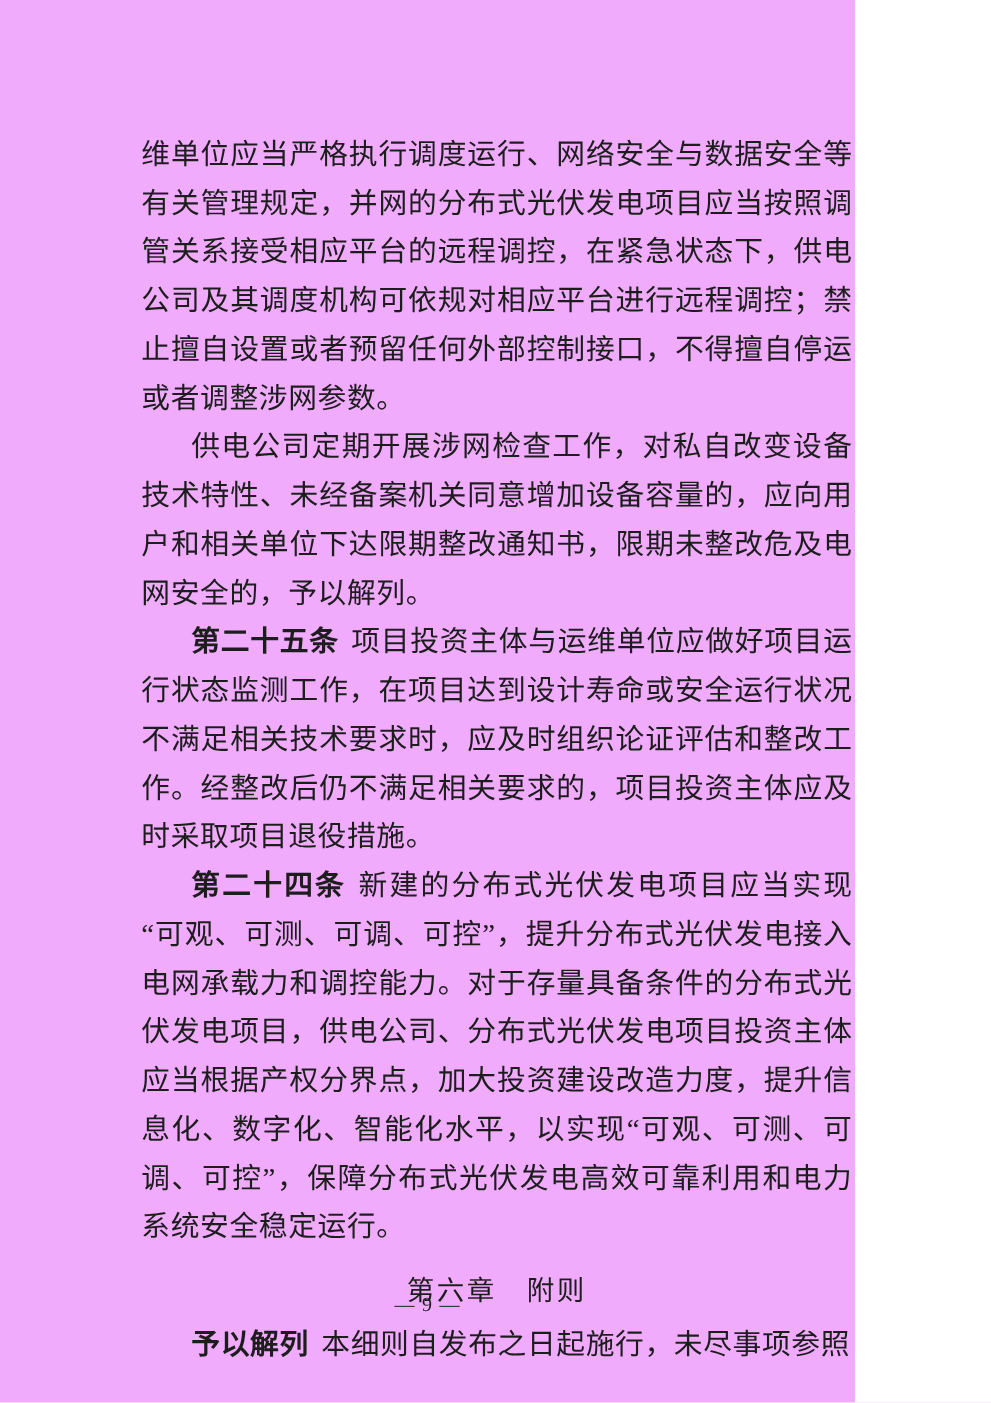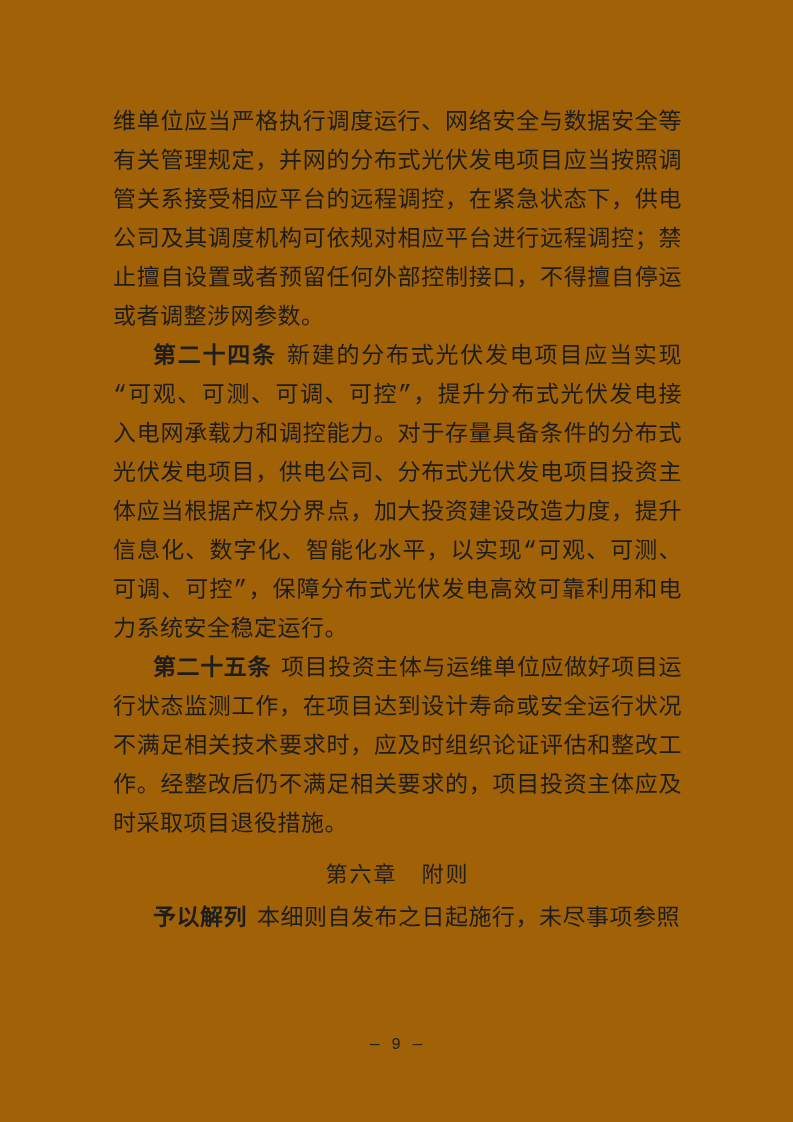--- a/index.html
+++ b/index.html
@@ -2,25 +2,25 @@
 <html lang="zh-CN"><head>
 <meta charset="utf-8">
 <style>
   html, body {
     margin: 0;
     padding: 0;
     background: #ffffff;
   }
   .page {
     position: relative;
-    width: 793px;
+    width: 684px;
     height: 1122px;
-    background: #a16207;
+    background: #f0abfc;
     overflow: hidden;
-    font-family: Liberation Mono, monospace;
+    font-family: Liberation Serif, serif;
     color: #1d1d1d;
   }
   .text-column {
     position: absolute;
     left: 113px;
     top: 104px;
     width: 569px;
   }
   .para {
     margin: 0;
@@ -60,27 +60,30 @@
 </head>
 <body>
 
 <div class="page">
   <div class="text-column">
 
     <p class="para">
       <span>维单位应当严格执行调度运行、网络安全与数据安全等有关管理规定，并网的分布式光伏发电项目应当按照调管关系接受相应平台的远程调控，在紧急状态下，供电公司及其调度机构可依规对相应平台进行远程调控；禁止擅自设置或者预留任何外部控制接口，不得擅自停运或者调整涉网参数。</span>
     </p>
 
-
     <p class="para indent">
-      <b class="article-num">第二十四条</b><span>新建的分布式光伏发电项目应当实现“可观、可测、可调、可控”，提升分布式光伏发电接入电网承载力和调控能力。对于存量具备条件的分布式光伏发电项目，供电公司、分布式光伏发电项目投资主体应当根据产权分界点，加大投资建设改造力度，提升信息化、数字化、智能化水平，以实现“可观、可测、可调、可控”，保障分布式光伏发电高效可靠利用和电力系统安全稳定运行。</span>
+      <span>供电公司定期开展涉网检查工作，对私自改变设备技术特性、未经备案机关同意增加设备容量的，应向用户和相关单位下达限期整改通知书，限期未整改危及电网安全的，予以解列。</span>
     </p>
 
     <p class="para indent">
       <b class="article-num">第二十五条</b><span>项目投资主体与运维单位应做好项目运行状态监测工作，在项目达到设计寿命或安全运行状况不满足相关技术要求时，应及时组织论证评估和整改工作。经整改后仍不满足相关要求的，项目投资主体应及时采取项目退役措施。</span>
+    </p>
+
+    <p class="para indent">
+      <b class="article-num">第二十四条</b><span>新建的分布式光伏发电项目应当实现“可观、可测、可调、可控”，提升分布式光伏发电接入电网承载力和调控能力。对于存量具备条件的分布式光伏发电项目，供电公司、分布式光伏发电项目投资主体应当根据产权分界点，加大投资建设改造力度，提升信息化、数字化、智能化水平，以实现“可观、可测、可调、可控”，保障分布式光伏发电高效可靠利用和电力系统安全稳定运行。</span>
     </p>
 
     <h2 class="chapter-heading">第六章　附则</h2>
 
     <p class="para indent">
       <b class="article-num">予以解列</b><span>本细则自发布之日起施行，未尽事项参照</span>
     </p>
 
   </div>
 

